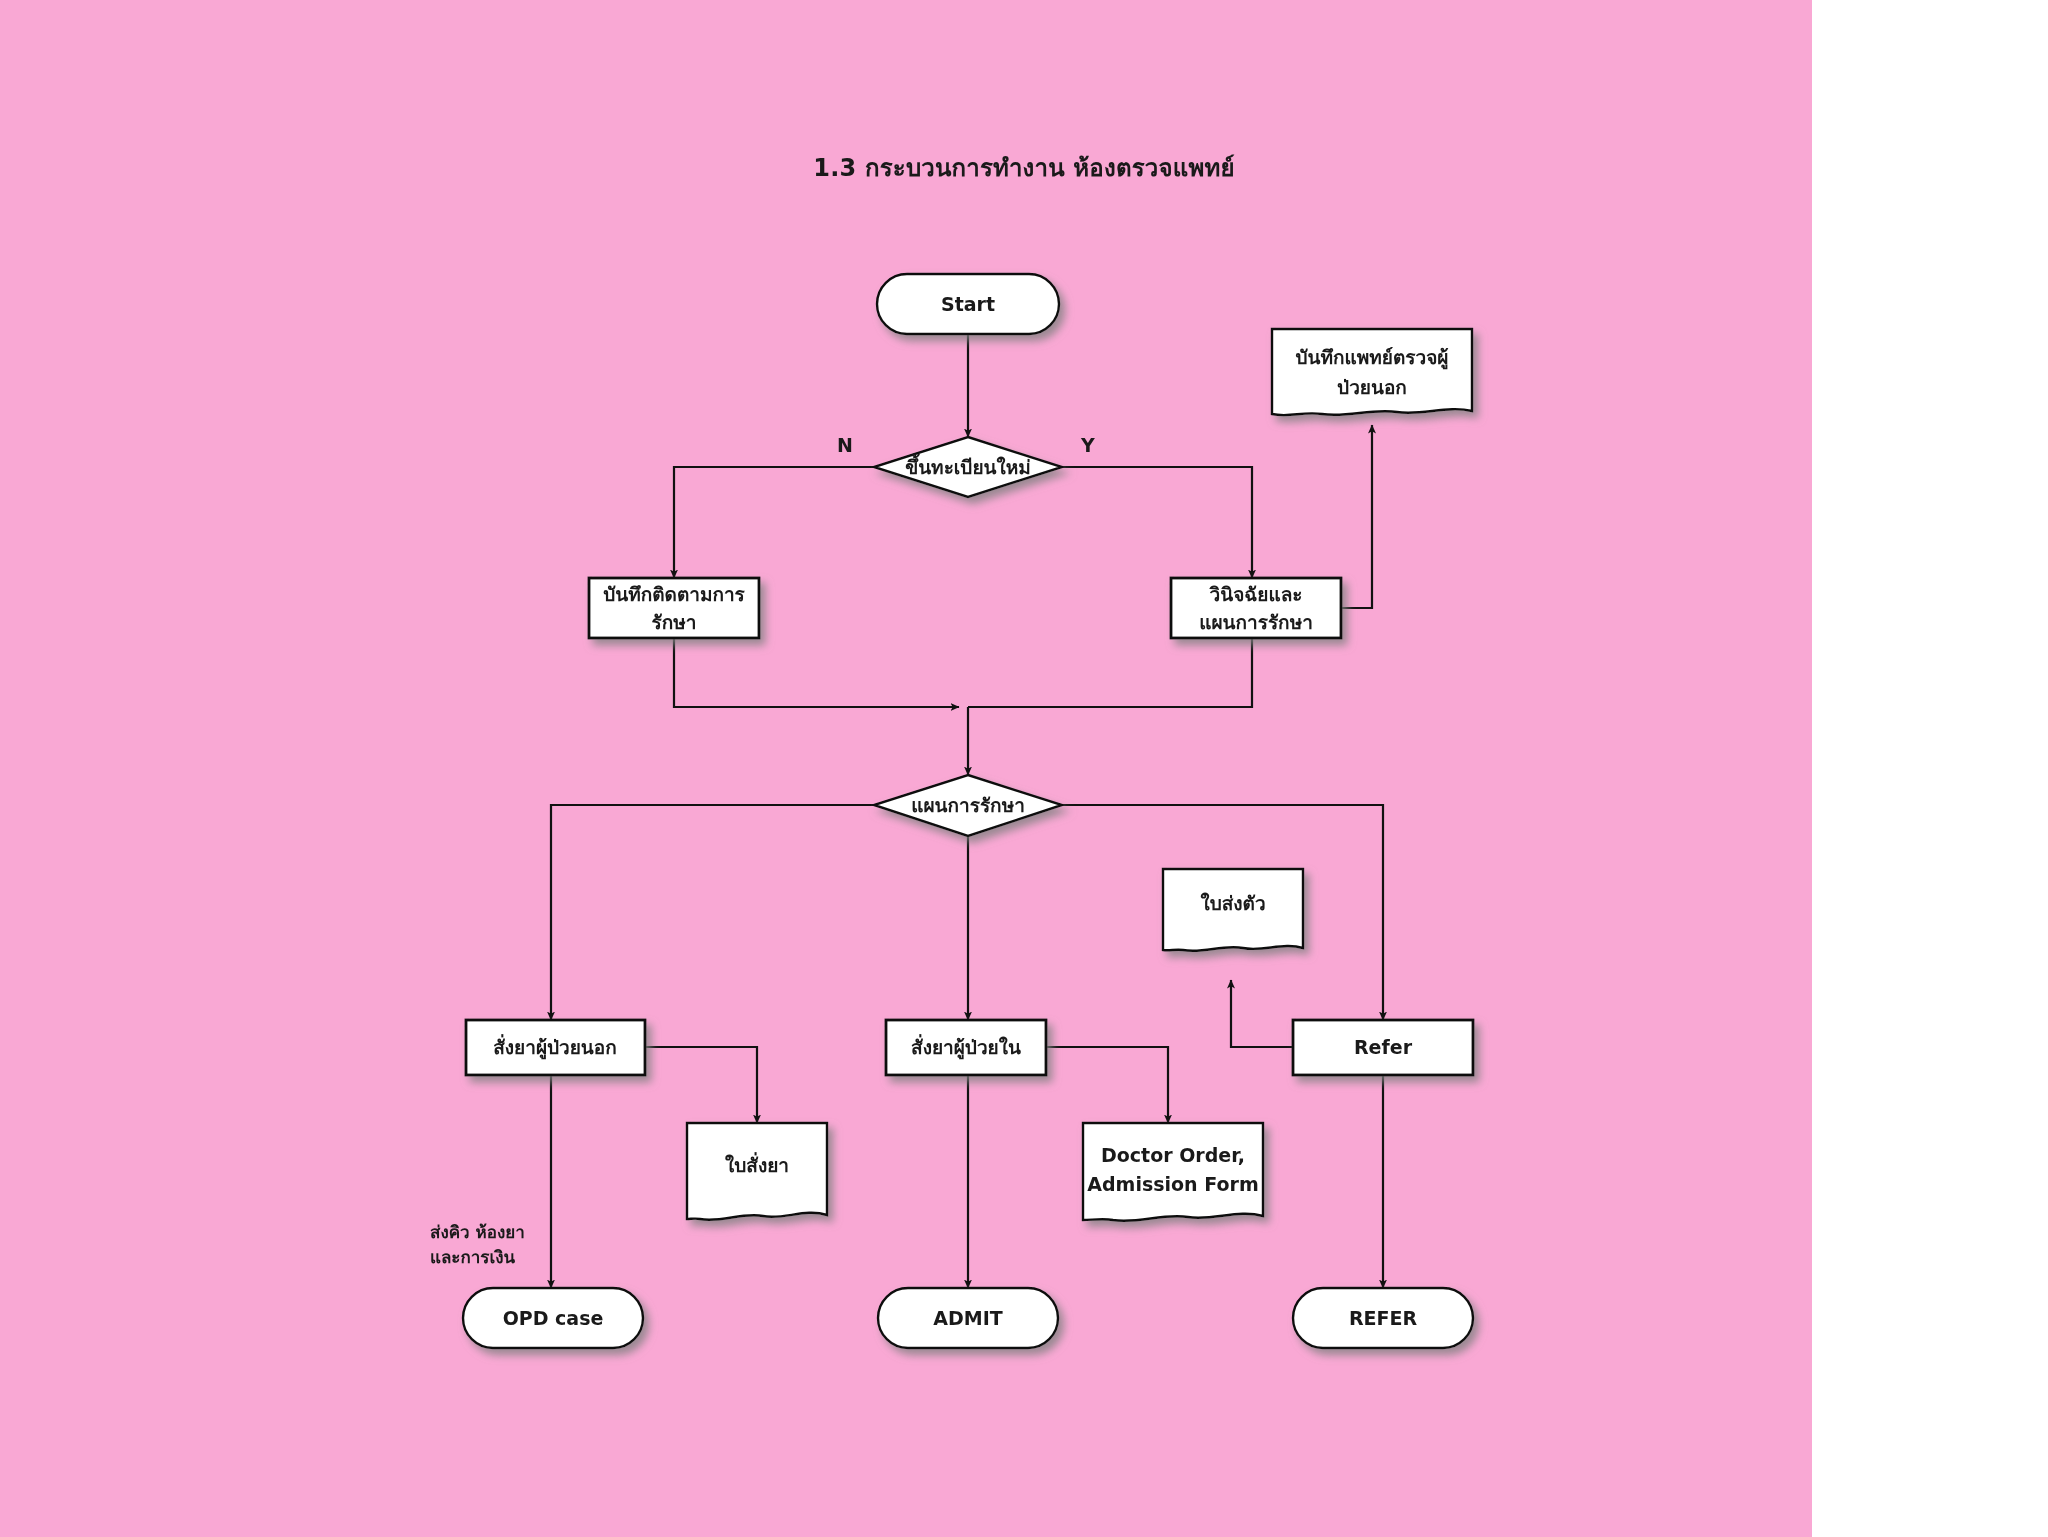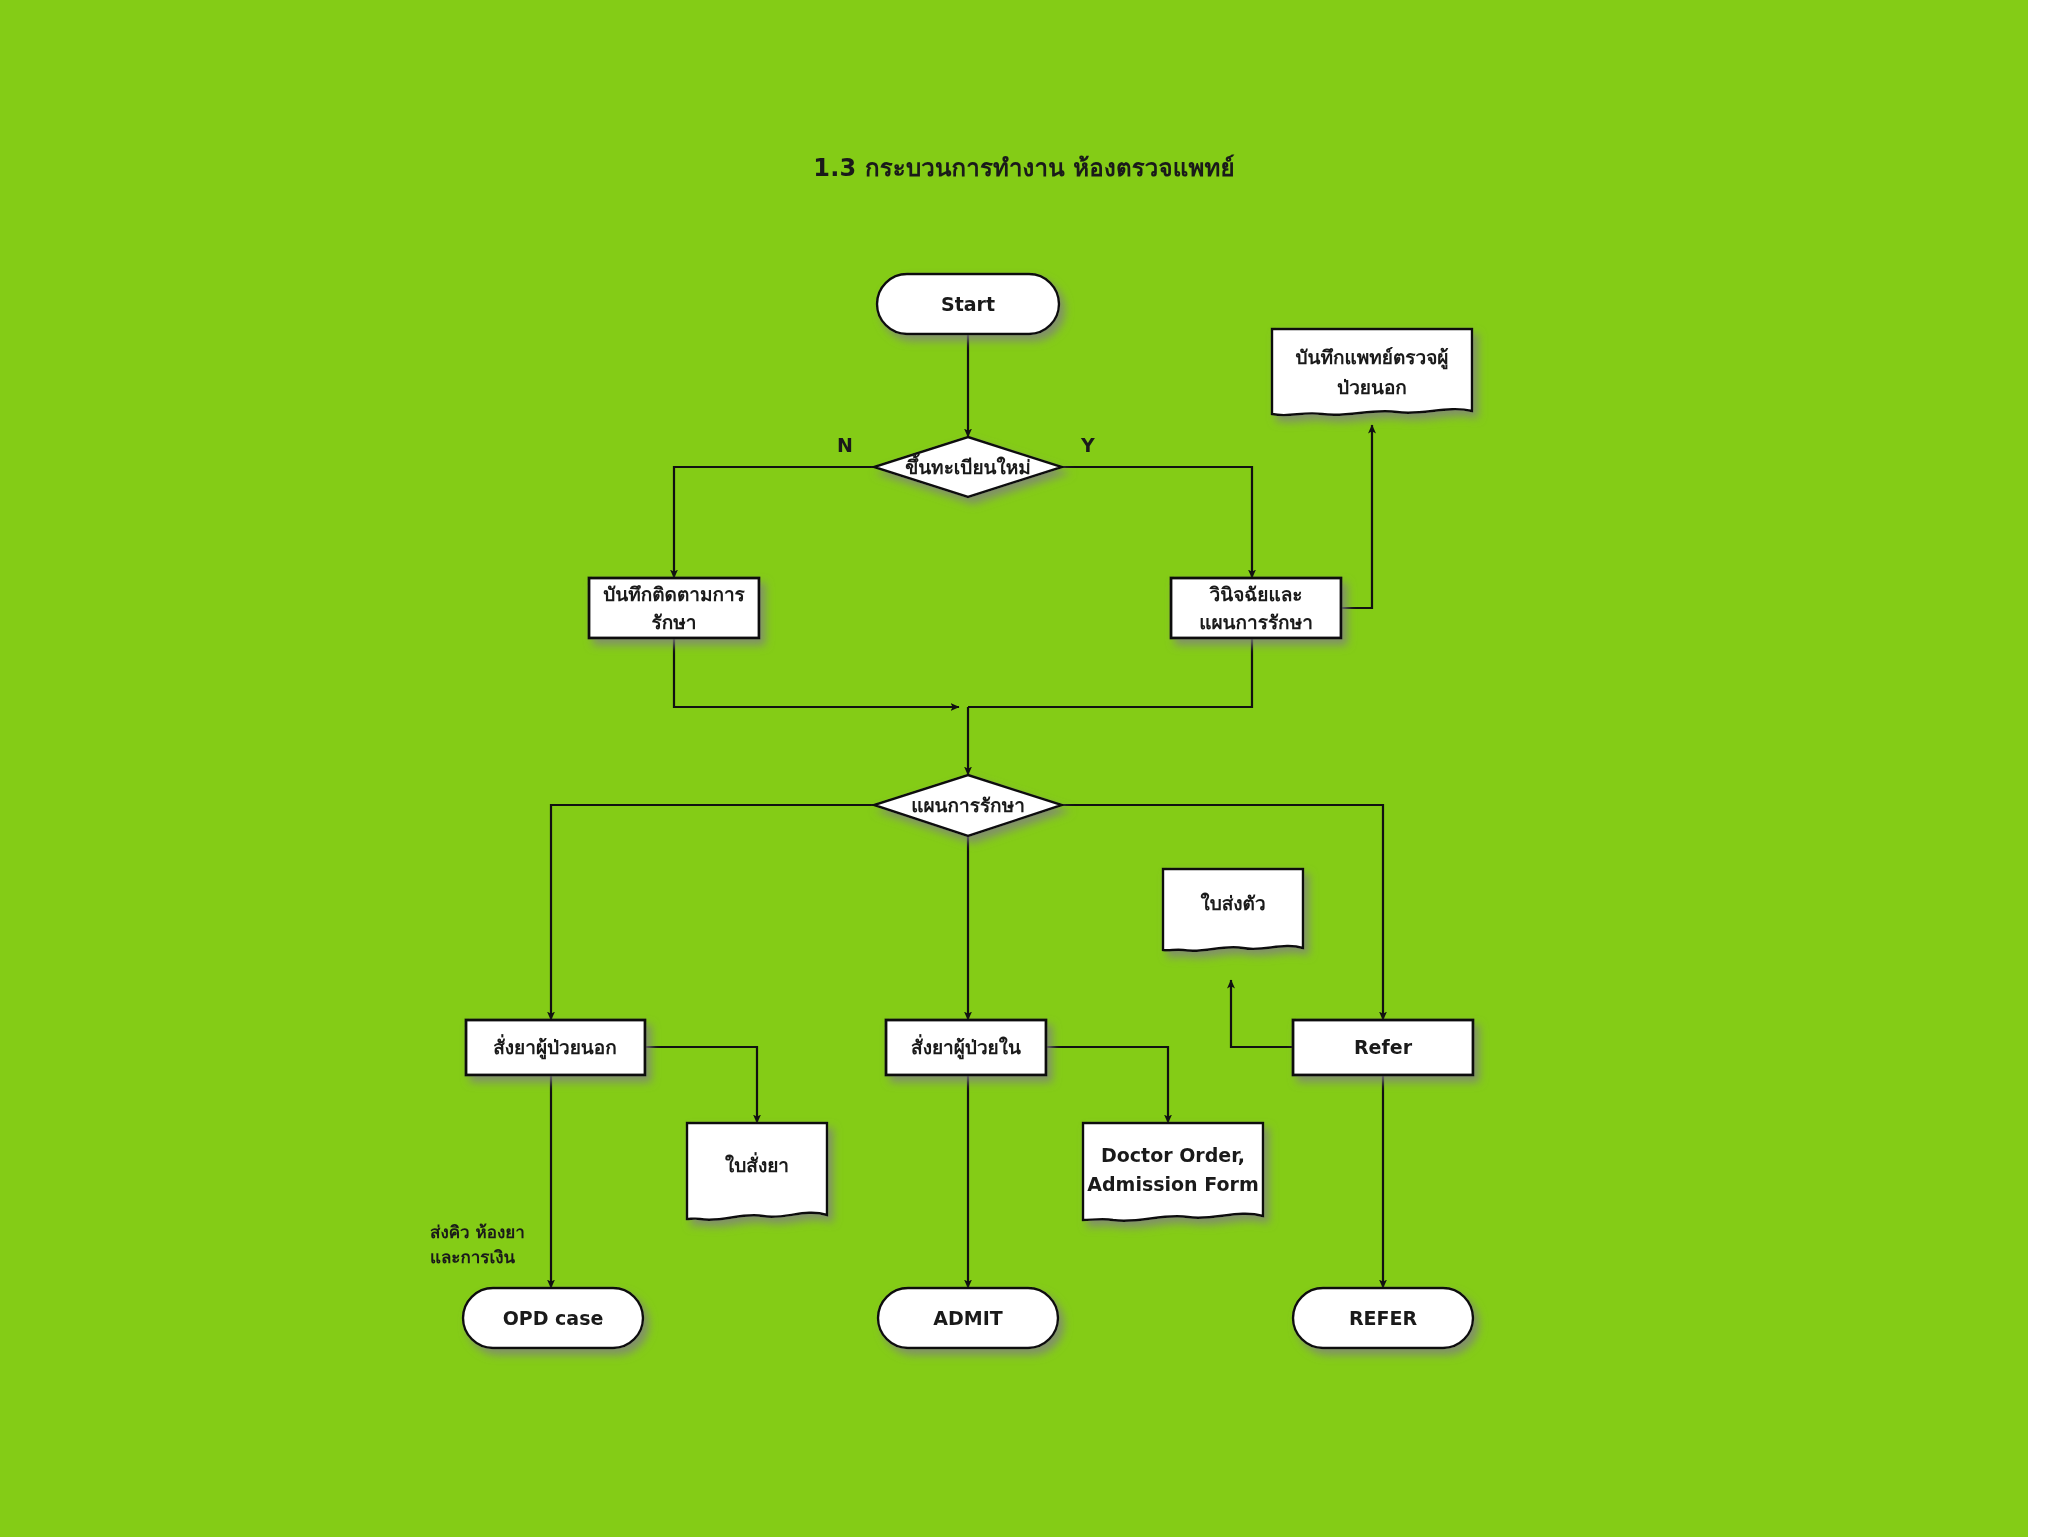--- a/index.html
+++ b/index.html
@@ -8,23 +8,23 @@
     background: #ffffff;
   }
   body {
     width: 2048px;
     height: 1537px;
     font-family: "DejaVu Sans", "Liberation Sans", sans-serif;
     overflow: hidden;
   }
   #page {
     position: relative;
-    width: 2028px;
+    width: 1812px;
     height: 1537px;
-    background: #84cc16;
+    background: #f9a8d4;
   }
   #flow-title {
     position: absolute;
     left: 0;
     top: 148px;
     width: 2048px;
     text-align: center;
     font-size: 24px;
     font-weight: 700;
     color: #1a1a1a;

